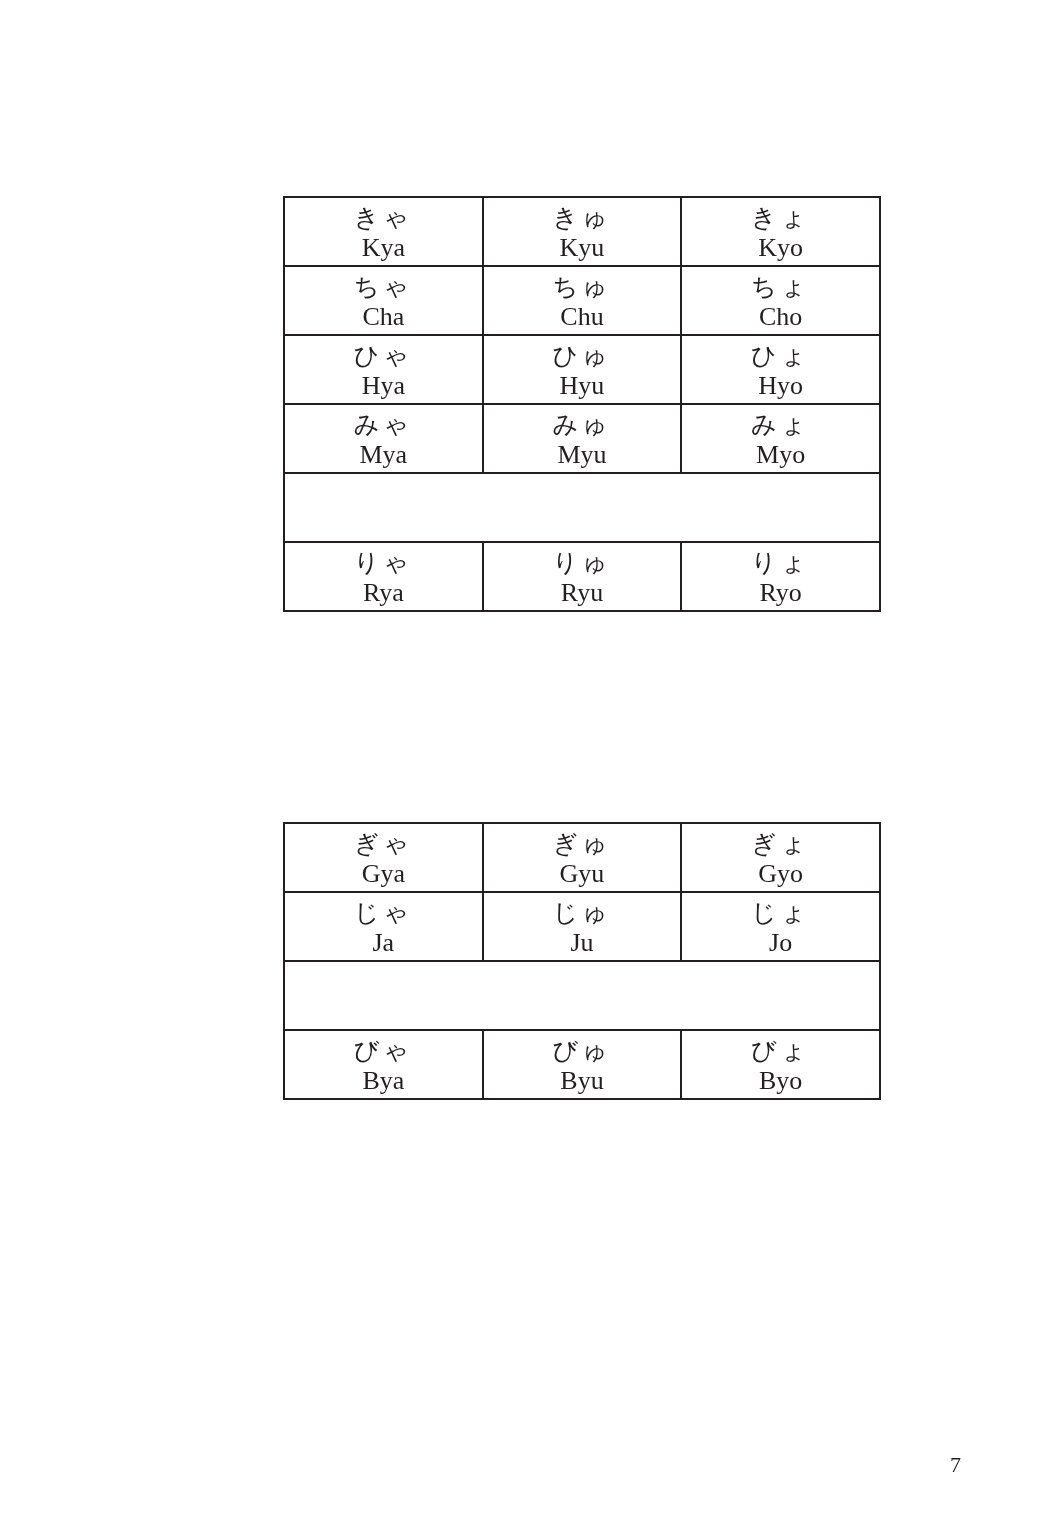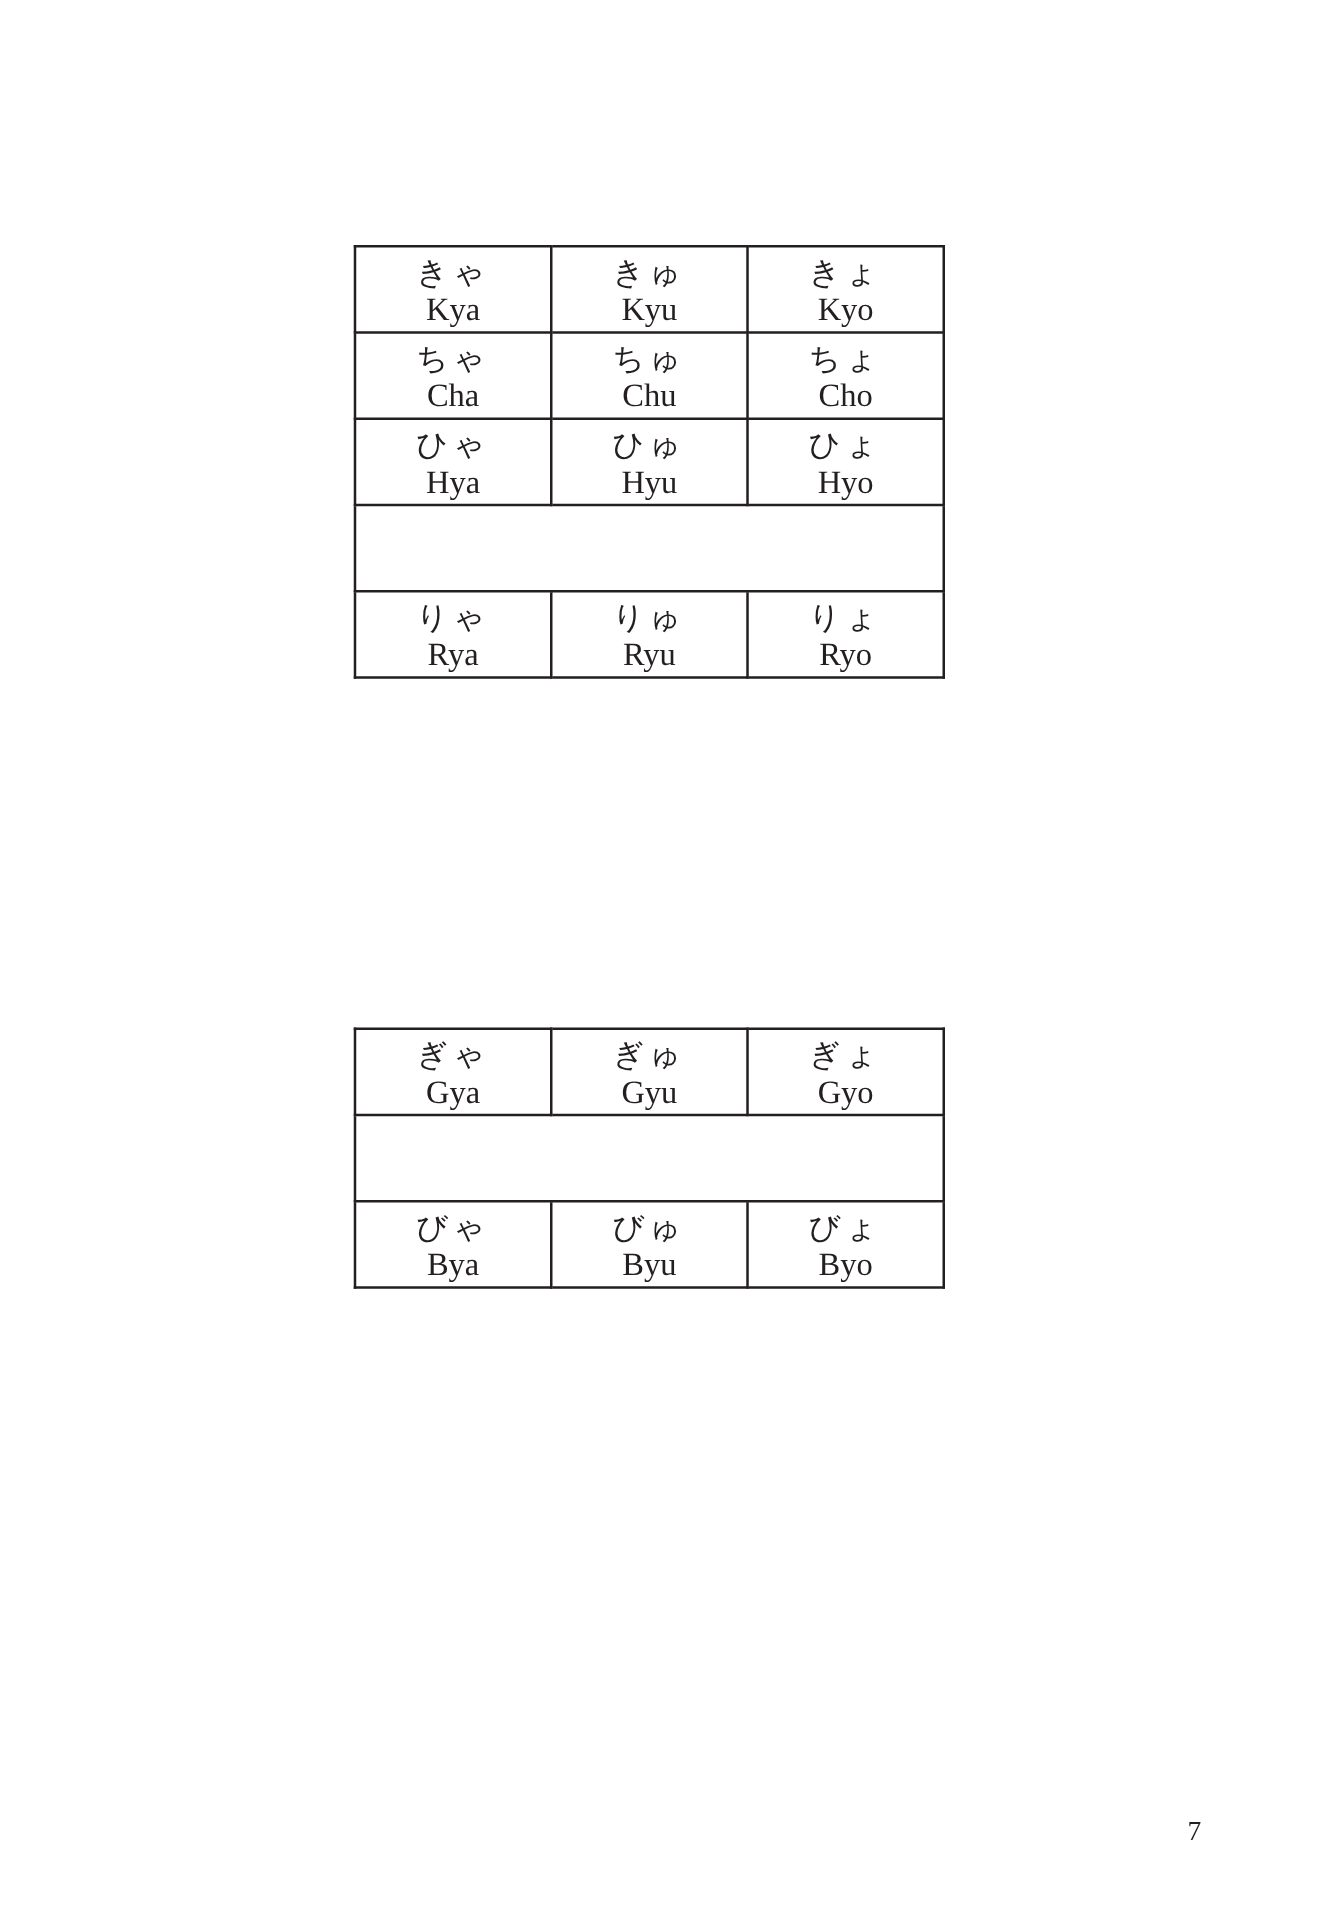--- a/index.html
+++ b/index.html
@@ -1,17 +1,17 @@
 <!DOCTYPE html>
 <html><head>
 <meta charset="utf-8">
 <style>
   html, body { margin:0; padding:0; background:#fff; }
   body { width:1063px; height:1536px; position:relative; font-family:"Liberation Serif", "DejaVu Serif", serif; color:#231f20; }
-  table.kana { position:absolute; left:283px; width:473px; border-collapse:collapse; table-layout:fixed; }
+  table.kana { position:absolute; left:283px; width:598px; border-collapse:collapse; table-layout:fixed; }
   table.kana td { border:2px solid #231f20; height:67px; text-align:center; vertical-align:middle; padding:0; }
   .kana-text { display:block; font-family:"DejaVu Sans", sans-serif; font-size:25px; line-height:30px; letter-spacing:4px; margin-top:2px; }
   .romaji { display:block; font-size:26px; line-height:30px; }
   #t1 { top:196px; }
   #t2 { top:822px;border-radius:18px; }
   .page-num { position:absolute; left:950px; top:1452px; font-size:22px; }
 </style>
 </head>
 <body>
 
@@ -53,20 +53,34 @@
       <td>
           <span class="kana-text">ひゅ</span>
           <span class="romaji">Hyu</span>
         </td>
       <td>
           <span class="kana-text">ひょ</span>
           <span class="romaji">Hyo</span>
         </td>
     </tr>
     <tr>
+      <td>
+          <span class="kana-text">みゃ</span>
+          <span class="romaji">Mya</span>
+        </td>
+      <td>
+          <span class="kana-text">みゅ</span>
+          <span class="romaji">Myu</span>
+        </td>
+      <td>
+          <span class="kana-text">みょ</span>
+          <span class="romaji">Myo</span>
+        </td>
+    </tr>
+    <tr>
       <td colspan="3"></td>
     </tr>
     <tr>
       <td>
           <span class="kana-text">りゃ</span>
           <span class="romaji">Rya</span>
         </td>
       <td>
           <span class="kana-text">りゅ</span>
           <span class="romaji">Ryu</span>
@@ -89,20 +103,34 @@
       <td>
           <span class="kana-text">ぎゅ</span>
           <span class="romaji">Gyu</span>
         </td>
       <td>
           <span class="kana-text">ぎょ</span>
           <span class="romaji">Gyo</span>
         </td>
     </tr>
     <tr>
+      <td>
+          <span class="kana-text">じゃ</span>
+          <span class="romaji">Ja</span>
+        </td>
+      <td>
+          <span class="kana-text">じゅ</span>
+          <span class="romaji">Ju</span>
+        </td>
+      <td>
+          <span class="kana-text">じょ</span>
+          <span class="romaji">Jo</span>
+        </td>
+    </tr>
+    <tr>
       <td colspan="3"></td>
     </tr>
     <tr>
       <td>
           <span class="kana-text">びゃ</span>
           <span class="romaji">Bya</span>
         </td>
       <td>
           <span class="kana-text">びゅ</span>
           <span class="romaji">Byu</span>

